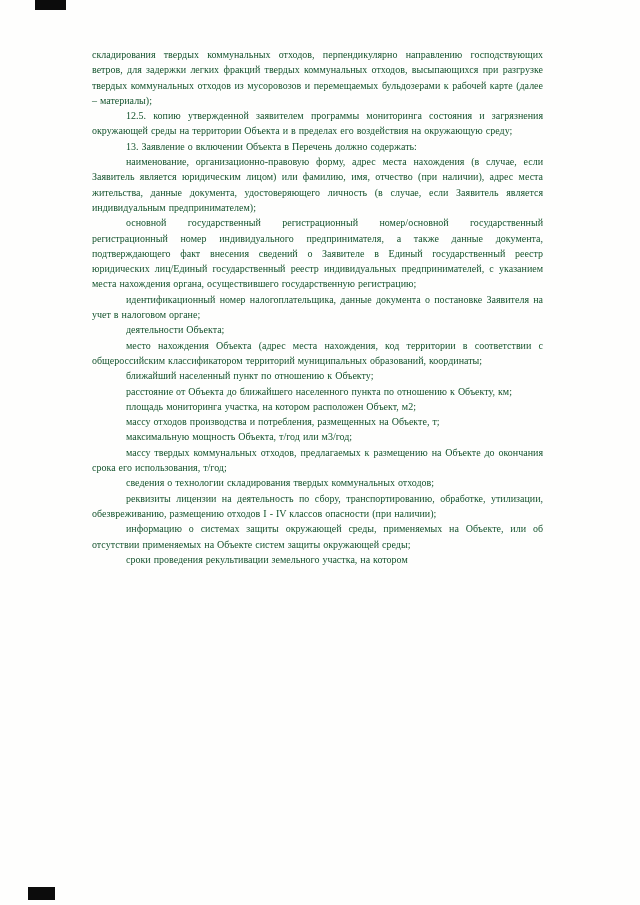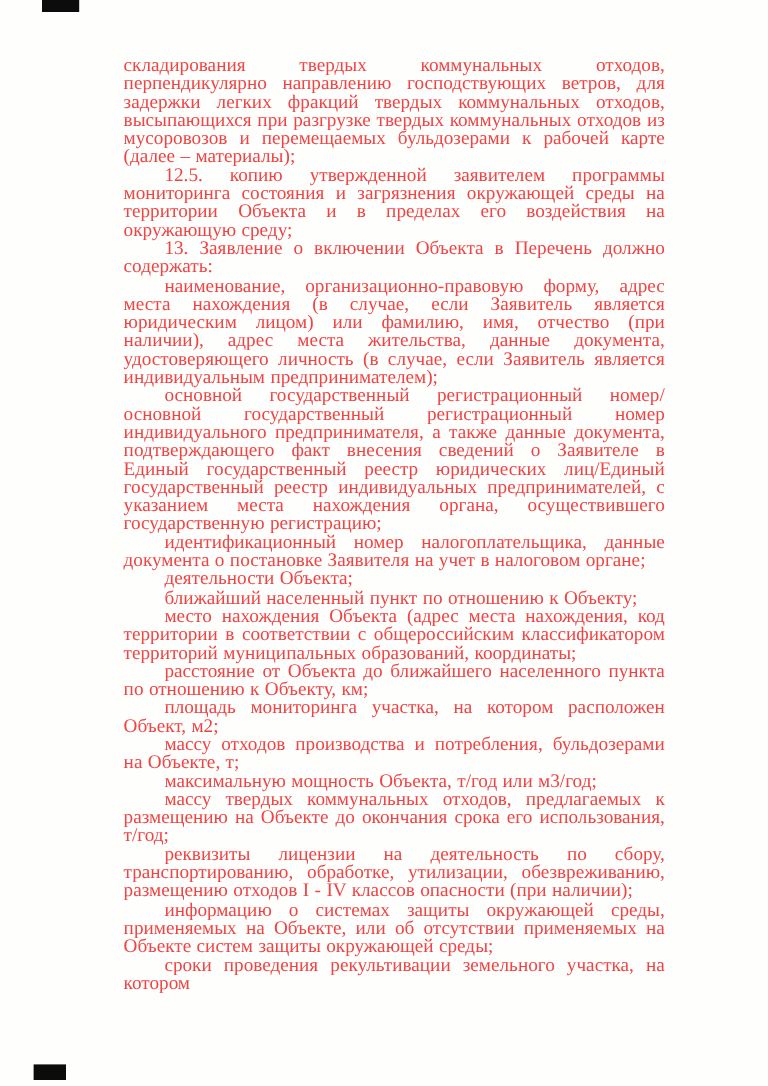--- a/index.html
+++ b/index.html
@@ -22,25 +22,25 @@
     background: #0c0c0c;
   }
   .scan-mark-top {
     left: 35px; top: 0; width: 31px; height: 10px;
   }
   .scan-mark-bottom {
     left: 28px; top: 887px; width: 27px; height: 13px;
   }
   .doc-body {
     position: absolute;
-    left: 103px;
+    left: 92px;
     top: 47px;
     width: 451px;
-    color: #ef4444;
-    font-size: 16px;
+    color: #14532d;
+    font-size: 10px;
     line-height: 15.3px;
     text-align: justify;
     text-rendering: optimizeLegibility;
   }
   .doc-body p {
     margin: 0;
     padding: 0;
     word-spacing: 0.5px;
   }
   .doc-body p.indent {
@@ -53,25 +53,26 @@
 <div class="scan-page">
   <div class="scan-mark scan-mark-top"></div>
   <div class="doc-body" id="doc-body">
       <p>складирования твердых коммунальных отходов, перпендикулярно направлению господствующих ветров, для задержки легких фракций твердых коммунальных отходов, высыпающихся при разгрузке твердых коммунальных отходов из мусоровозов и перемещаемых бульдозерами к рабочей карте (далее – материалы);</p>
       <p class="indent">12.5. копию утвержденной заявителем программы мониторинга состояния и загрязнения окружающей среды на территории Объекта и в пределах его воздействия на окружающую среду;</p>
       <p class="indent">13. Заявление о включении Объекта в Перечень должно содержать:</p>
       <p class="indent">наименование, организационно-правовую форму, адрес места нахождения (в случае, если Заявитель является юридическим лицом) или фамилию, имя, отчество (при наличии), адрес места жительства, данные документа, удостоверяющего личность (в случае, если Заявитель является индивидуальным предпринимателем);</p>
       <p class="indent">основной государственный регистрационный номер/основной государственный регистрационный номер индивидуального предпринимателя, а также данные документа, подтверждающего факт внесения сведений о Заявителе в Единый государственный реестр юридических лиц/Единый государственный реестр индивидуальных предпринимателей, с указанием места нахождения органа, осуществившего государственную регистрацию;</p>
       <p class="indent">идентификационный номер налогоплательщика, данные документа о постановке Заявителя на учет в налоговом органе;</p>
       <p class="indent">деятельности Объекта;</p>
+      <p class="indent">место нахождения Объекта (адрес места нахождения, код территории в соответствии с общероссийским классификатором территорий муниципальных образований, координаты;</p>
       <p class="indent">ближайший населенный пункт по отношению к Объекту;</p>
-      <p class="indent">место нахождения Объекта (адрес места нахождения, код территории в соответствии с общероссийским классификатором территорий муниципальных образований, координаты;</p>
       <p class="indent">расстояние от Объекта до ближайшего населенного пункта по отношению к Объекту, км;</p>
       <p class="indent">площадь мониторинга участка, на котором расположен Объект, м2;</p>
-      <p class="indent">массу отходов производства и потребления, бульдозерами на Объекте, т;</p>
+      <p class="indent">массу отходов производства и потребления, размещенных на Объекте, т;</p>
       <p class="indent">максимальную мощность Объекта, т/год или м3/год;</p>
       <p class="indent">массу твердых коммунальных отходов, предлагаемых к размещению на Объекте до окончания срока его использования, т/год;</p>
+      <p class="indent">сведения о технологии складирования твердых коммунальных отходов;</p>
       <p class="indent">реквизиты лицензии на деятельность по сбору, транспортированию, обработке, утилизации, обезвреживанию, размещению отходов I - IV классов опасности (при наличии);</p>
       <p class="indent">информацию о системах защиты окружающей среды, применяемых на Объекте, или об отсутствии применяемых на Объекте систем защиты окружающей среды;</p>
       <p class="indent">сроки проведения рекультивации земельного участка, на котором</p>
     </div>
   <div class="scan-mark scan-mark-bottom"></div>
 </div>
 
 </body></html>

